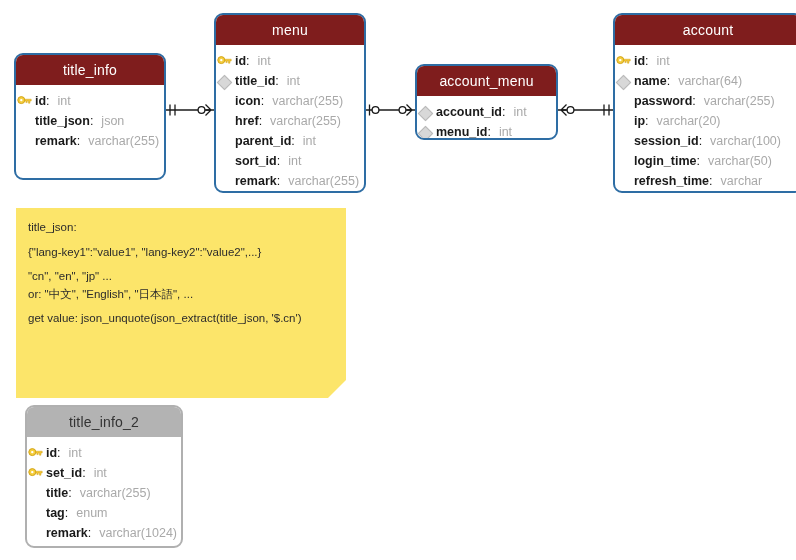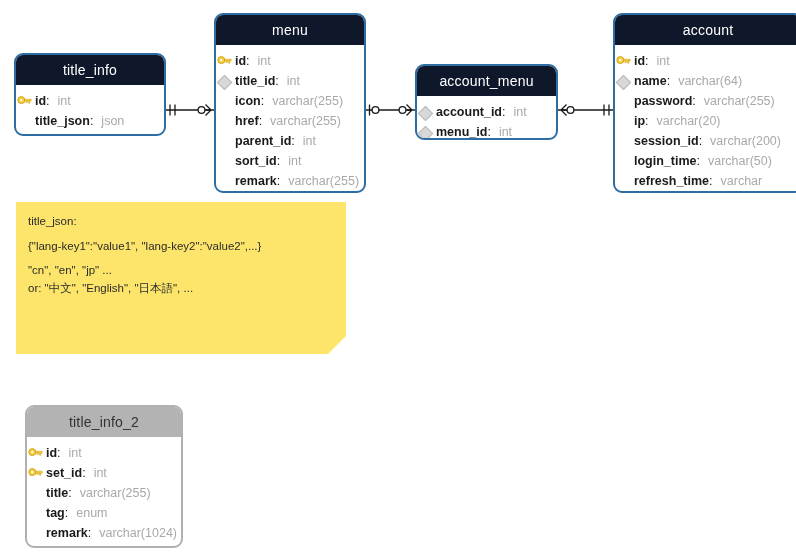--- a/index.html
+++ b/index.html
@@ -30,21 +30,21 @@
     border-radius: 9px;
     background: #ffffff;
     overflow: hidden;
   }
   .entity.gray {
     border-color: #b0b0b0;
   }
   .entity-header {
     height: 30px;
     line-height: 30px;
-    background: #0f172a;
+    background: #7f1d1d;
     color: #ffffff;
     text-align: center;
     font-size: 14px;
     letter-spacing: .2px;
     white-space: nowrap;
   }
   .entity.gray .entity-header {
     background: #b3b3b3;
     color: #333333;
   }
@@ -121,21 +121,21 @@
     height: 0;
     border-left: 18px solid transparent;
     border-bottom: 18px solid #ffffff;
   }
 </style>
 </head>
 <body>
 
 <div id="canvas">
 
-<div class="entity" style="left: 14px; top: 53px; width: 152px; height: 83px;">
+<div class="entity" style="left: 14px; top: 53px; width: 152px; height: 127px;">
       <div class="entity-header">title_info</div>
       <div class="entity-body">
         <div class="field">
           <span class="marker">
             <svg class="ico-key" viewBox="0 0 15 12">
               <path d="M6.4 4.2 L14.2 4.2 L14.2 6.0 L12.9 6.0 L12.9 8.2 L11.5 8.2 L11.5 6.0 L10.2 6.0 L10.2 7.6 L8.9 7.6 L8.9 6.0 L6.4 6.0 Z" fill="#F2C230" stroke="#D2A519" stroke-width=".5"></path>
               <circle cx="4.3" cy="5.1" r="3.5" fill="#F5CE3E" stroke="#D2A519" stroke-width="1"></circle>
               <circle cx="4.3" cy="5.1" r="1.2" fill="#ffffff"></circle>
             </svg>
           </span>
@@ -265,21 +265,21 @@
         <div class="field">
           <span class="marker"></span>
           <span class="fname">ip</span>
           <span class="colon">:</span>
           <span class="ftype">varchar(20)</span>
         </div>
         <div class="field">
           <span class="marker"></span>
           <span class="fname">session_id</span>
           <span class="colon">:</span>
-          <span class="ftype">varchar(200)</span>
+          <span class="ftype">varchar(100)</span>
         </div>
         <div class="field">
           <span class="marker"></span>
           <span class="fname">login_time</span>
           <span class="colon">:</span>
           <span class="ftype">varchar(50)</span>
         </div>
         <div class="field">
           <span class="marker"></span>
           <span class="fname">refresh_time</span>
@@ -361,20 +361,21 @@
       <line x1="0" y1="12" x2="55" y2="12" stroke="#1a1a1a" stroke-width="1.3"></line>
       <g stroke="#1a1a1a" stroke-width="1.3" fill="none">
         <path d="M3 12 L8.5 6.5 M3 12 L8.5 17.5 M3 12 L8.5 12"></path>
         <circle cx="12.5" cy="12" r="3.4" fill="#ffffff"></circle>
       </g>
       <g stroke="#1a1a1a" stroke-width="1.3" fill="none">
         <line x1="51" y1="6.5" x2="51" y2="17.5"></line>
         <line x1="46" y1="6.5" x2="46" y2="17.5"></line>
       </g>
     </svg>
-    <div class="note" style="left: 16px; top: 202px; width: 330px; height: 152px;">
+    <div class="note" style="left: 16px; top: 208px; width: 330px; height: 190px;">
       <div class="nline">title_json:</div>
       <div class="nline">{"lang-key1":"value1", "lang-key2":"value2",...}</div>
       <div class="nline tight">"cn", "en", "jp" ...</div>
       <div class="nline">or: "中文", "English", "日本語", ...</div>
+      <div class="nline">get value: json_unquote(json_extract(title_json, '$.cn')</div>
       <div class="note-fold"></div>
     </div>
   </div>
 
 </body></html>

